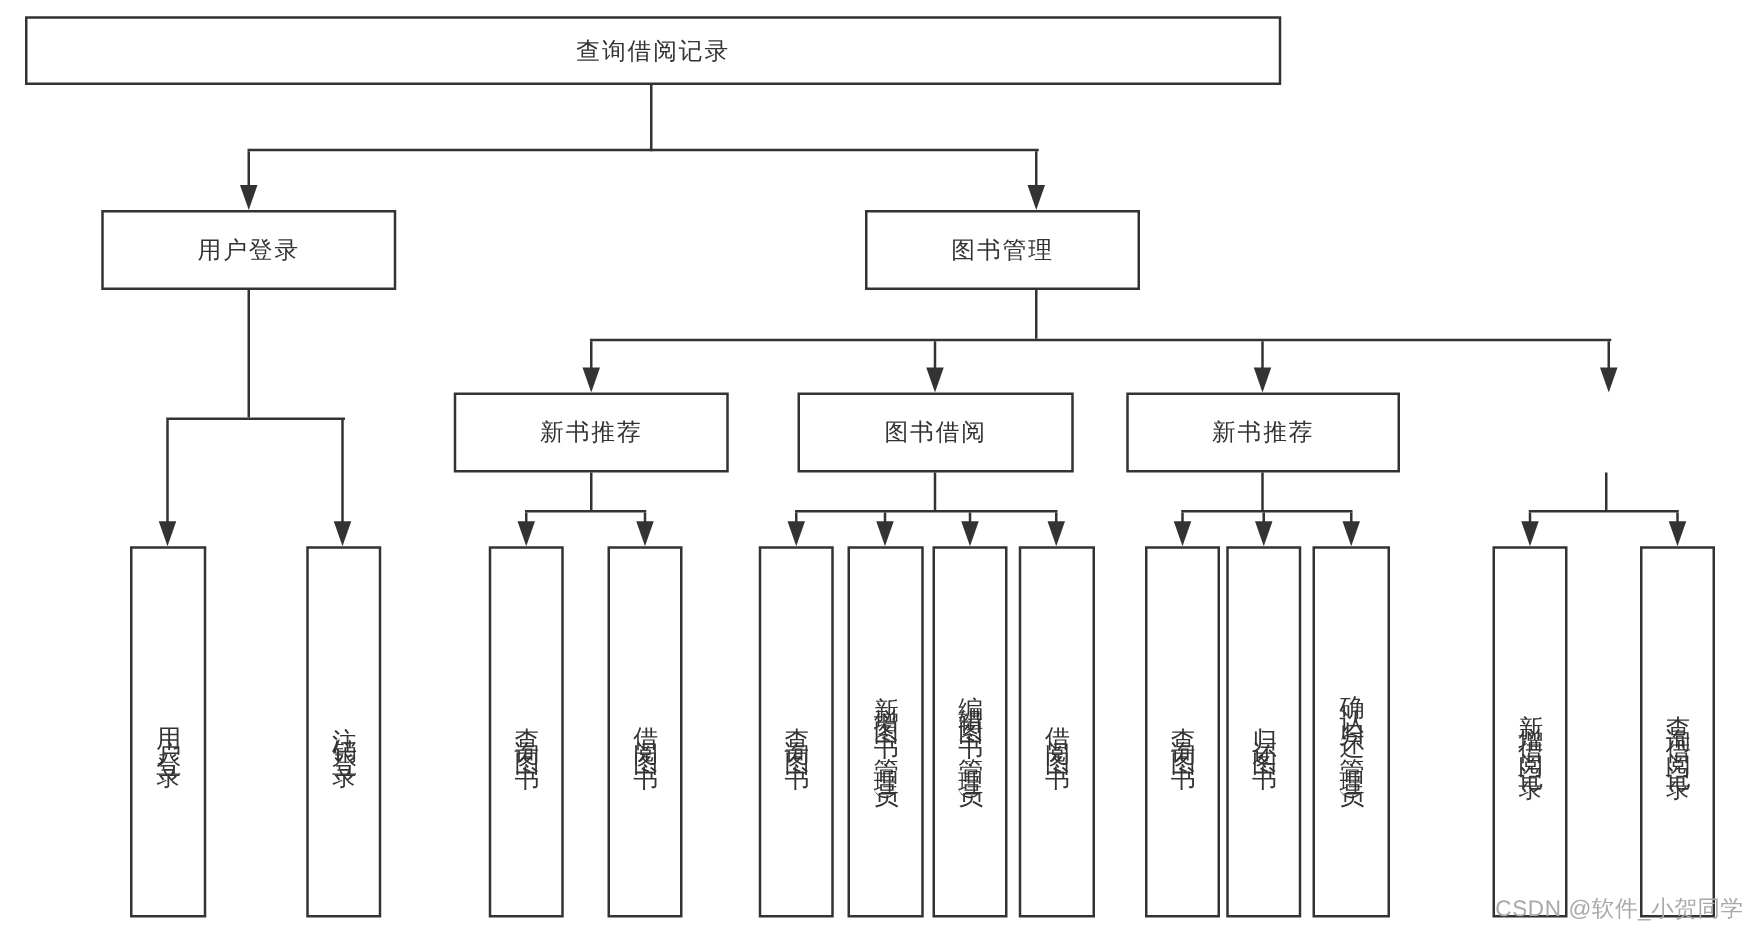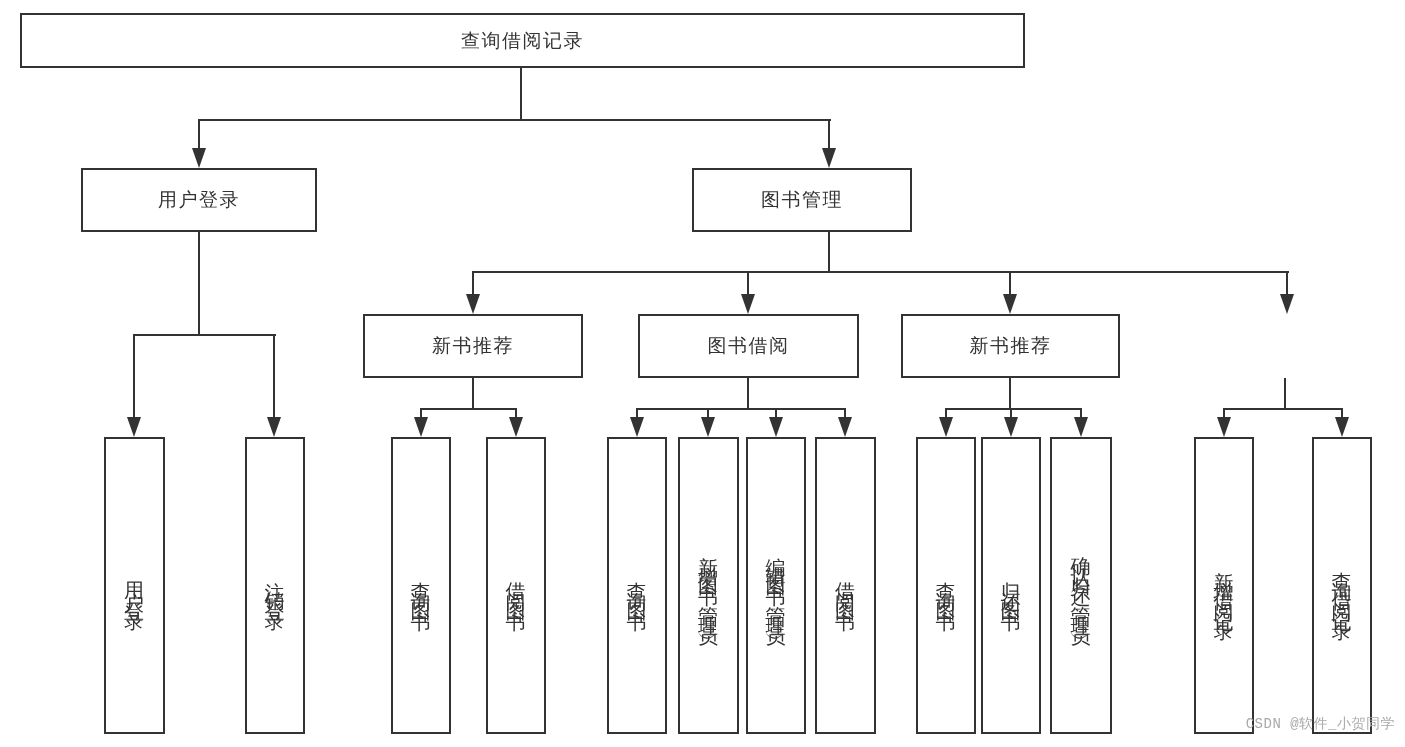--- a/index.html
+++ b/index.html
@@ -17,21 +17,21 @@
     white-space:normal;
   }
   .ln{position:absolute;background:#333;}
   .ah{
     position:absolute;width:0;height:0;
     border-left:7px solid transparent;border-right:7px solid transparent;
     border-top:20px solid #333;
   }
   .wm{
     position:absolute;top:715px;right:10px;z-index:6;
-    font-size:14px;color:#a9a9a9;letter-spacing:0.5px;white-space:nowrap;font-family:Liberation Mono, monospace;
+    font-size:18px;color:#a9a9a9;letter-spacing:0.5px;white-space:nowrap;
   }
 </style>
 </head>
 <body>
 
 <div id="stage">
 
   <div class="node" style="left:20px;top:13px;width:1005px;height:55px">
     <span class="lbl">查询借阅记录</span>
   </div>

